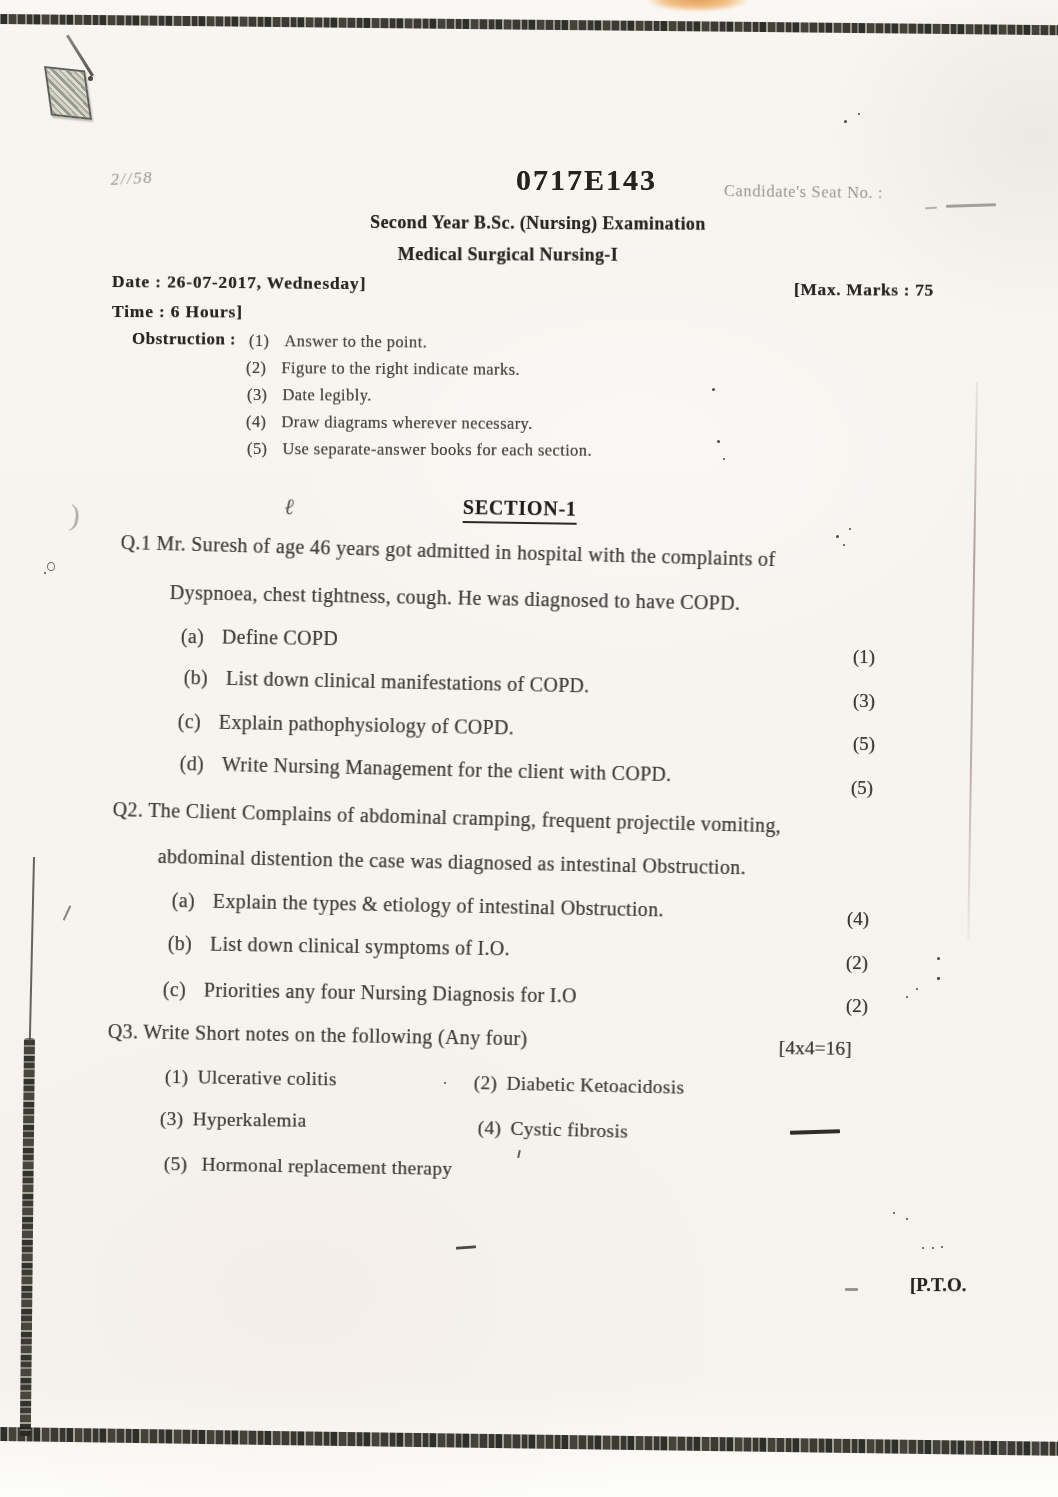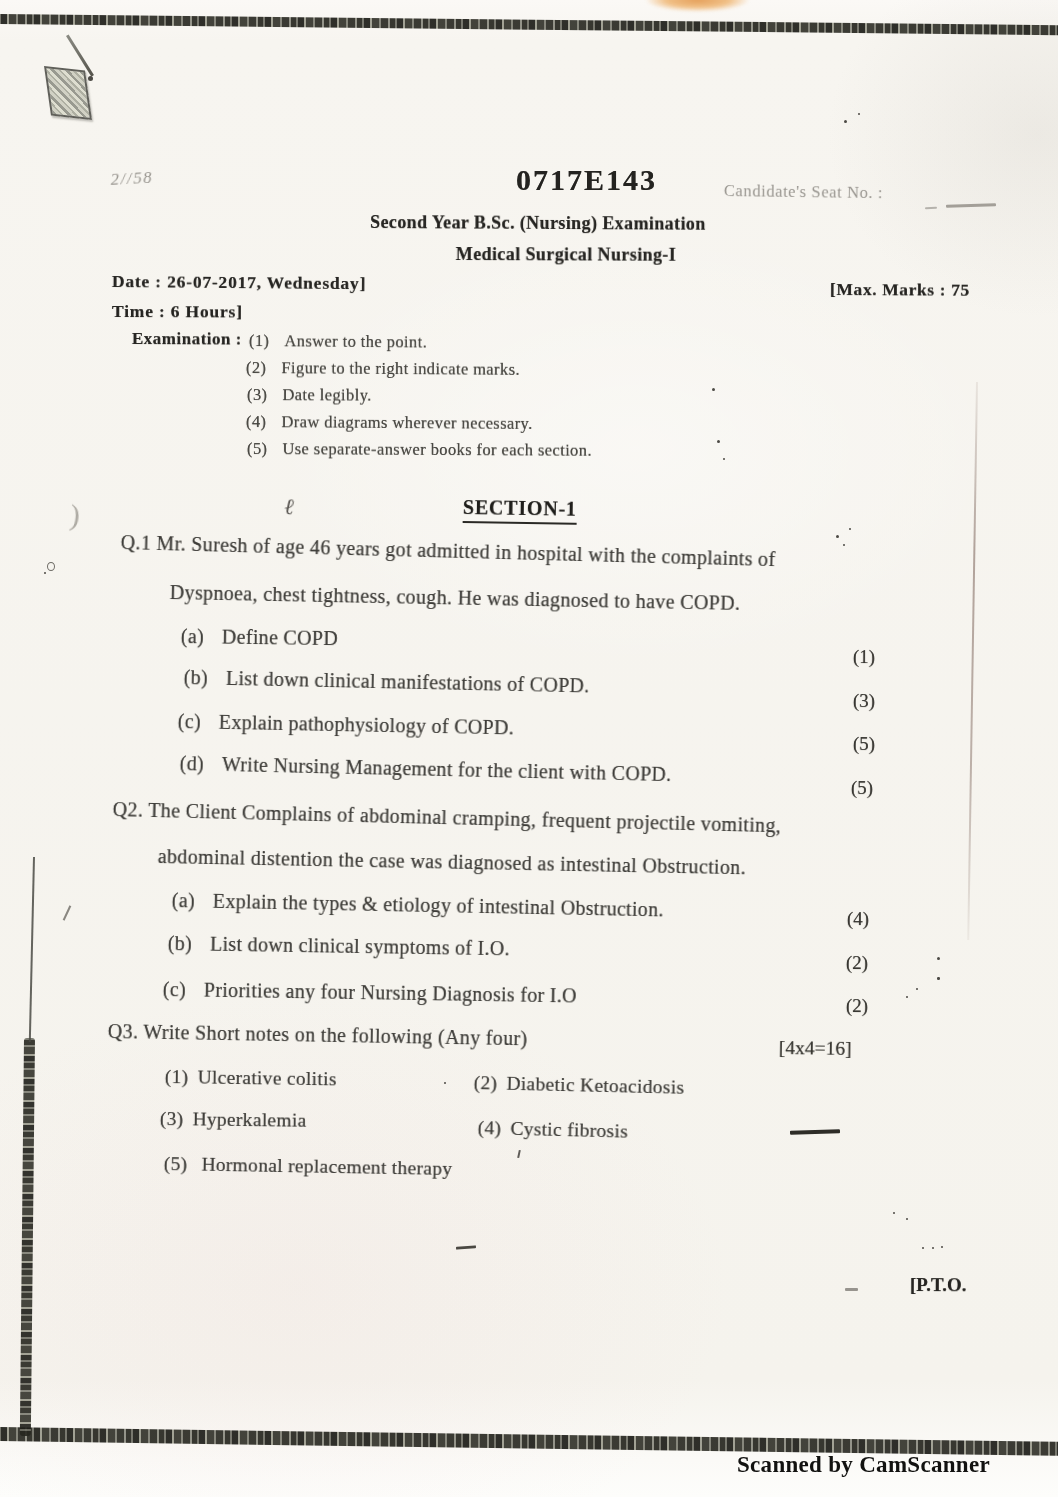--- a/index.html
+++ b/index.html
@@ -82,27 +82,27 @@
   <div class="patch"></div>
   <div class="streak" style="left:66px;top:36px;width:3px;height:48px;transform:rotate(-32deg);transform-origin:left top;"></div>
 
   <div class="t faded" style="left:112px;top:170px;font-size:17px;transform:rotate(-3deg) skewX(-10deg);letter-spacing:1.5px;">2//58</div>
   <div class="t b" style="left:488px;top:163px;font-size:30px;letter-spacing:2px;margin-left:28px;">0717E143</div>
   <div class="t faded" style="left:724px;top:181px;font-size:16.5px;transform:rotate(0.8deg);letter-spacing:0.6px;">Candidate's Seat No. :</div>
   <div class="dashmark" style="left:925px;top:207px;width:12px;height:2px;background:#b5b2ac;transform:rotate(-3deg);"></div>
   <div class="dashmark" style="left:946px;top:204px;width:50px;height:2.5px;background:#a39f98;transform:rotate(-2deg);"></div>
 
   <div class="t b" style="left:538px;top:212px;font-size:18px;letter-spacing:0.4px;transform:translateX(-50%) rotate(0.3deg);">Second Year B.Sc. (Nursing) Examination</div>
-  <div class="t b" style="left:566px;top:244px;font-size:18px;letter-spacing:0.4px;transform:translateX(-50%) rotate(0.2deg);">Medical Surgical Nursing-I</div>
+  <div class="t b" style="left:508px;top:244px;font-size:18px;letter-spacing:0.4px;transform:translateX(-50%) rotate(0.2deg);">Medical Surgical Nursing-I</div>
 
   <div class="t b" style="left:112px;top:271px;font-size:17.5px;letter-spacing:0.8px;transform:rotate(0.5deg);">Date : 26-07-2017, Wednesday]</div>
-  <div class="t b" style="left:794px;top:279px;font-size:17.5px;letter-spacing:0.6px;transform:rotate(0.3deg);margin-left:36px;">[Max. Marks : 75</div>
+  <div class="t b" style="left:794px;top:279px;font-size:17.5px;letter-spacing:0.6px;transform:rotate(0.3deg);">[Max. Marks : 75</div>
   <div class="t b" style="left:112px;top:301px;font-size:17.5px;letter-spacing:0.8px;transform:rotate(0.2deg);">Time : 6 Hours]</div>
 
-  <div class="t b" style="left:132px;top:329px;font-size:17px;letter-spacing:0.5px;transform:rotate(0.3deg);">Examination :</div>
+  <div class="t b" style="left:132px;top:329px;font-size:17px;letter-spacing:0.5px;transform:rotate(0.3deg);">Obstruction :</div>
   <div class="t flex instr" style="left:249px;top:331px;transform:rotate(0.5deg);">
     <span>(1)</span>
     <span>Answer to the point.</span>
   </div>
   <div class="t flex instr" style="left:246px;top:358px;transform:rotate(0.4deg);">
     <span>(2)</span>
     <span>Figure to the right indicate marks.</span>
   </div>
   <div class="t flex instr" style="left:247px;top:385px;transform:rotate(0.3deg);">
     <span>(3)</span>
@@ -185,21 +185,20 @@
   <div class="t flex topic" style="left:478px;top:1117px;transform:rotate(1.4deg);">
     <span>(4)</span>
     <span>Cystic fibrosis</span>
   </div>
   <div class="t flex topic" style="left:164px;top:1153px;transform:rotate(1.0deg);gap:14px;">
     <span>(5)</span>
     <span>Hormonal replacement therapy</span>
   </div>
 
   <div class="t b" style="left:910px;top:1274px;font-size:19px;transform:rotate(0.3deg);">[P.T.O.</div>
-  <div class="t b" style="left:737px;top:1452px;font-size:23px;color:#121210;letter-spacing:0.3px;text-shadow:none;filter:none;">Scanned by CamScanner</div>
 
   <div class="strayGlyph" style="left:70px;top:498px;font-size:30px;transform:rotate(6deg);">)</div>
   <div class="strayGlyph" style="left:284px;top:494px;font-size:22px;color:#55524e;transform:rotate(12deg);">ℓ</div>
   <div class="ring" style="left:47px;top:562px;width:6px;height:7px;"></div>
   <div class="streak" style="left:66px;top:905px;width:2px;height:16px;transform:rotate(25deg);background:#8a8781;"></div>
   <div class="streak" style="left:518px;top:1150px;width:2px;height:8px;transform:rotate(12deg);background:#5f5c58;"></div>
 
   <div class="dashmark" style="left:790px;top:1130px;width:50px;height:4px;background:#2e2d28;transform:rotate(-2deg);"></div>
   <div class="dashmark" style="left:456px;top:1246px;width:20px;height:3px;background:#4a4842;transform:rotate(-4deg);"></div>
   <div class="dashmark" style="left:845px;top:1288px;width:13px;height:3px;background:#97948e;"></div>

